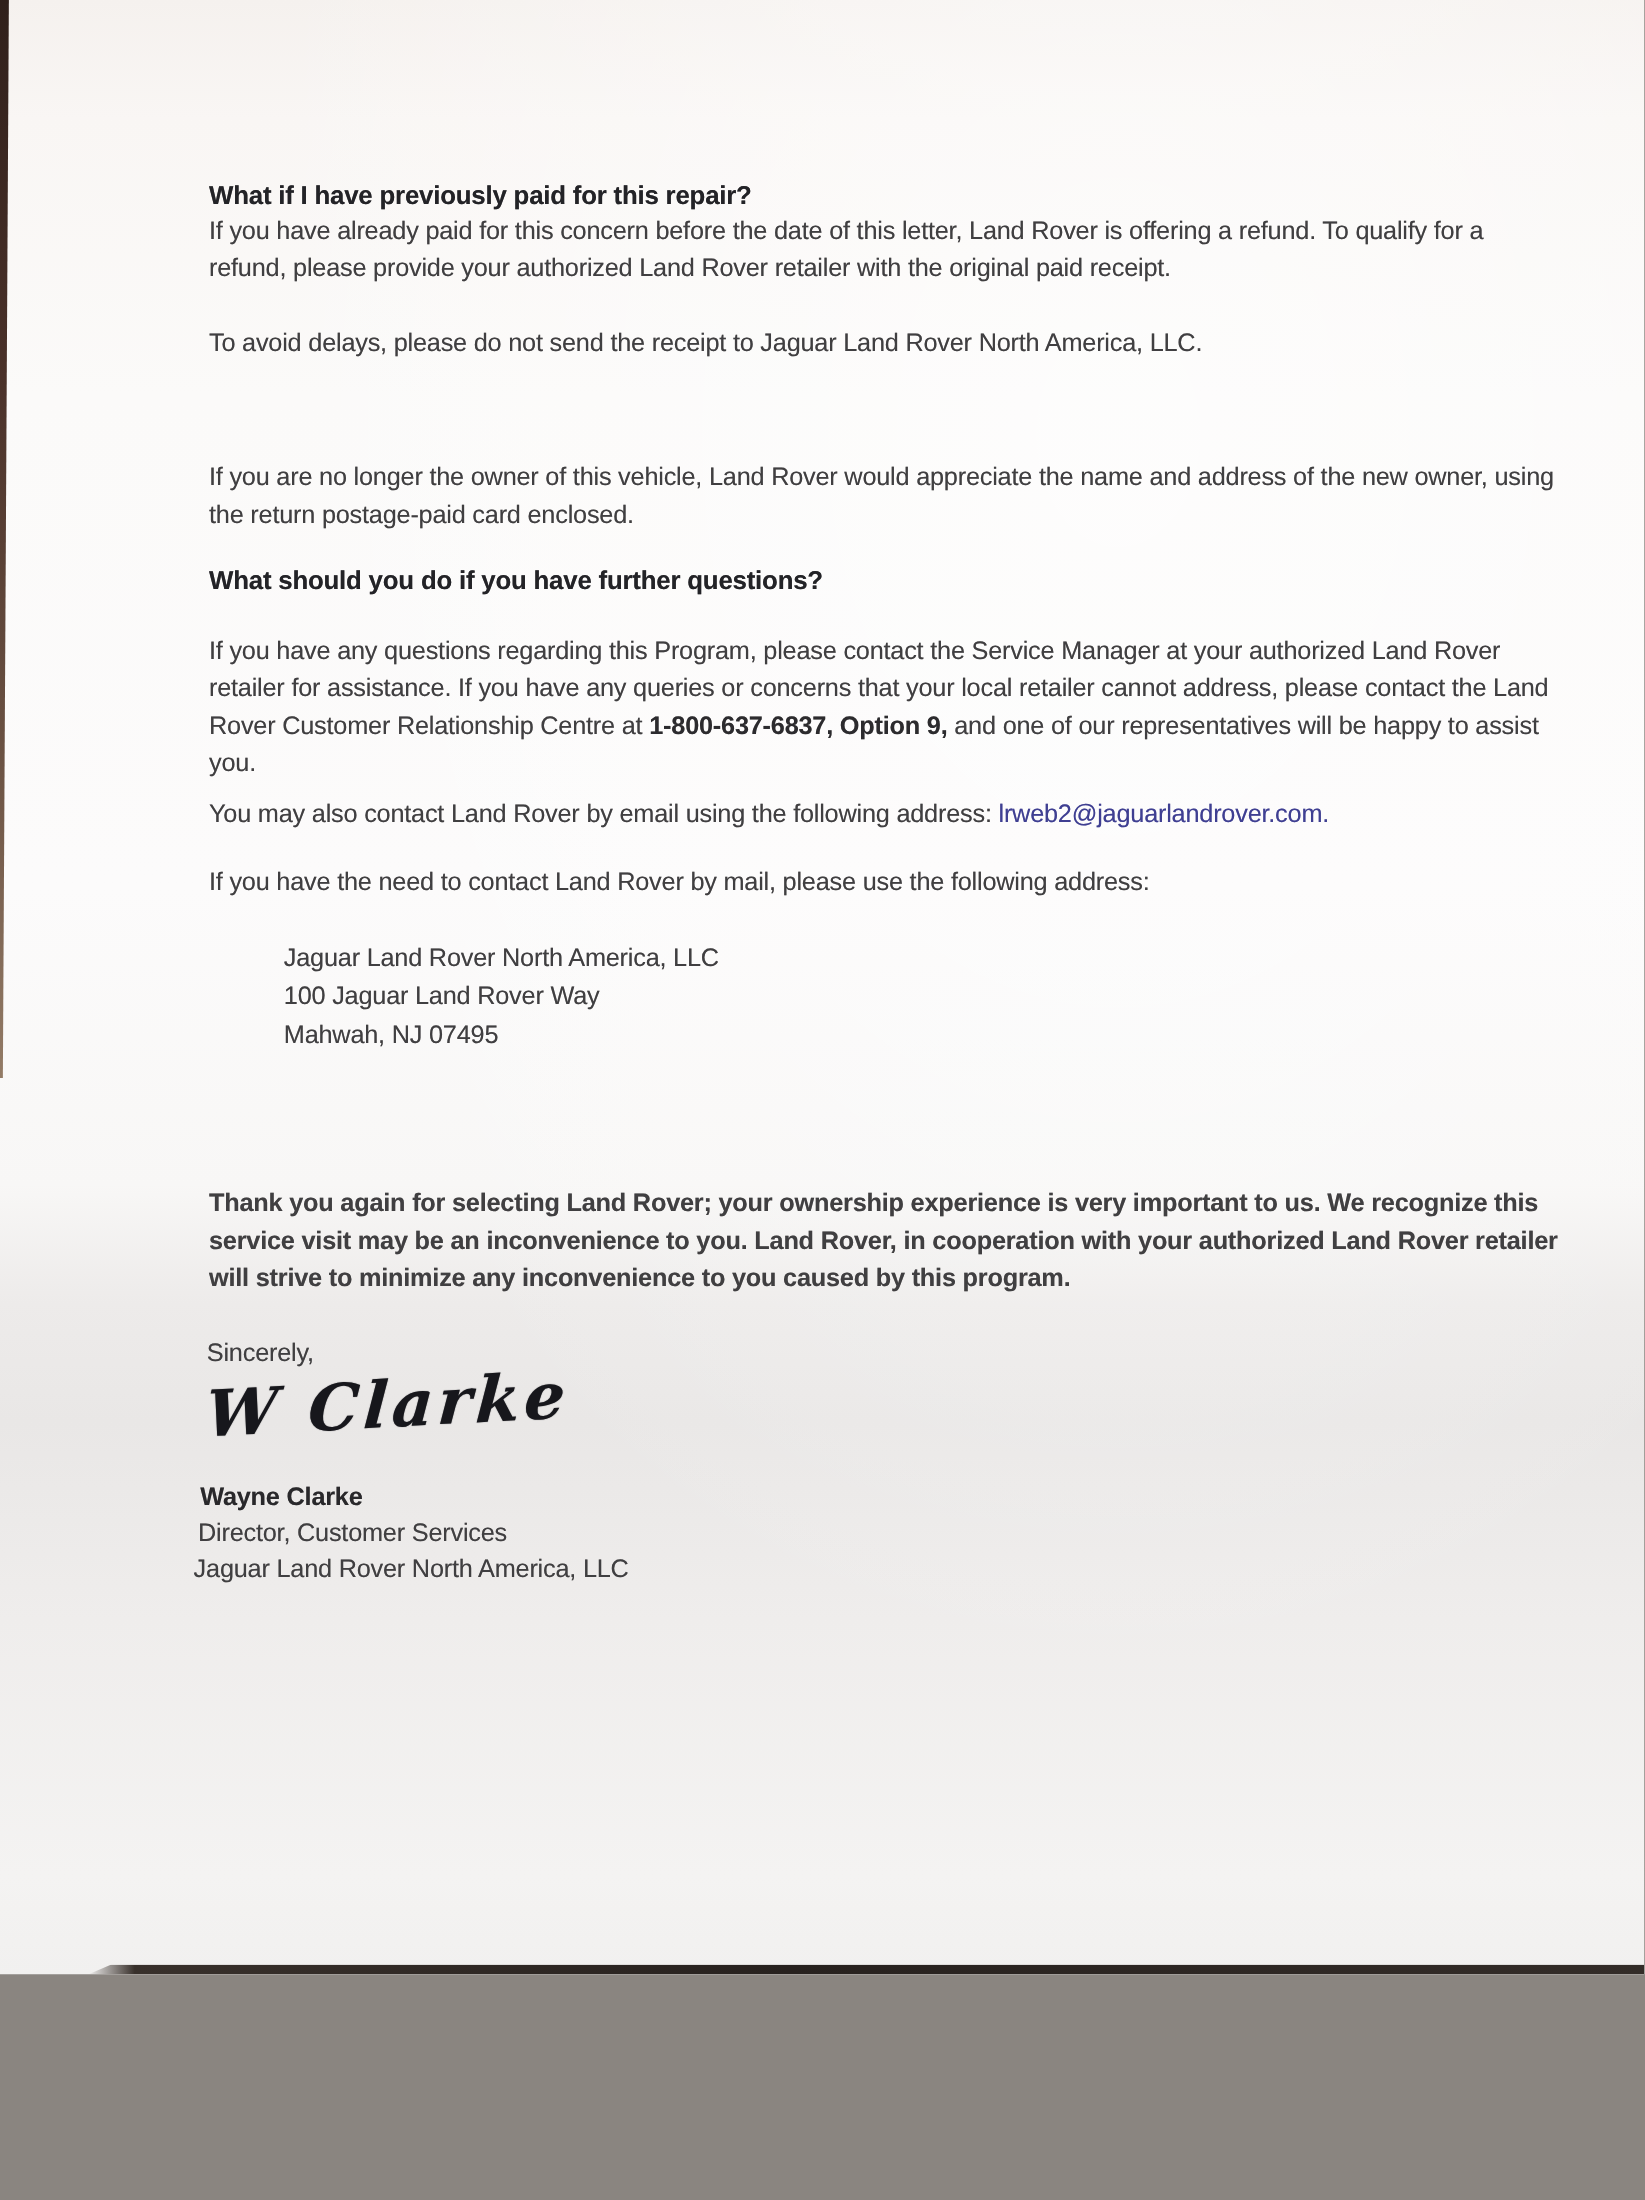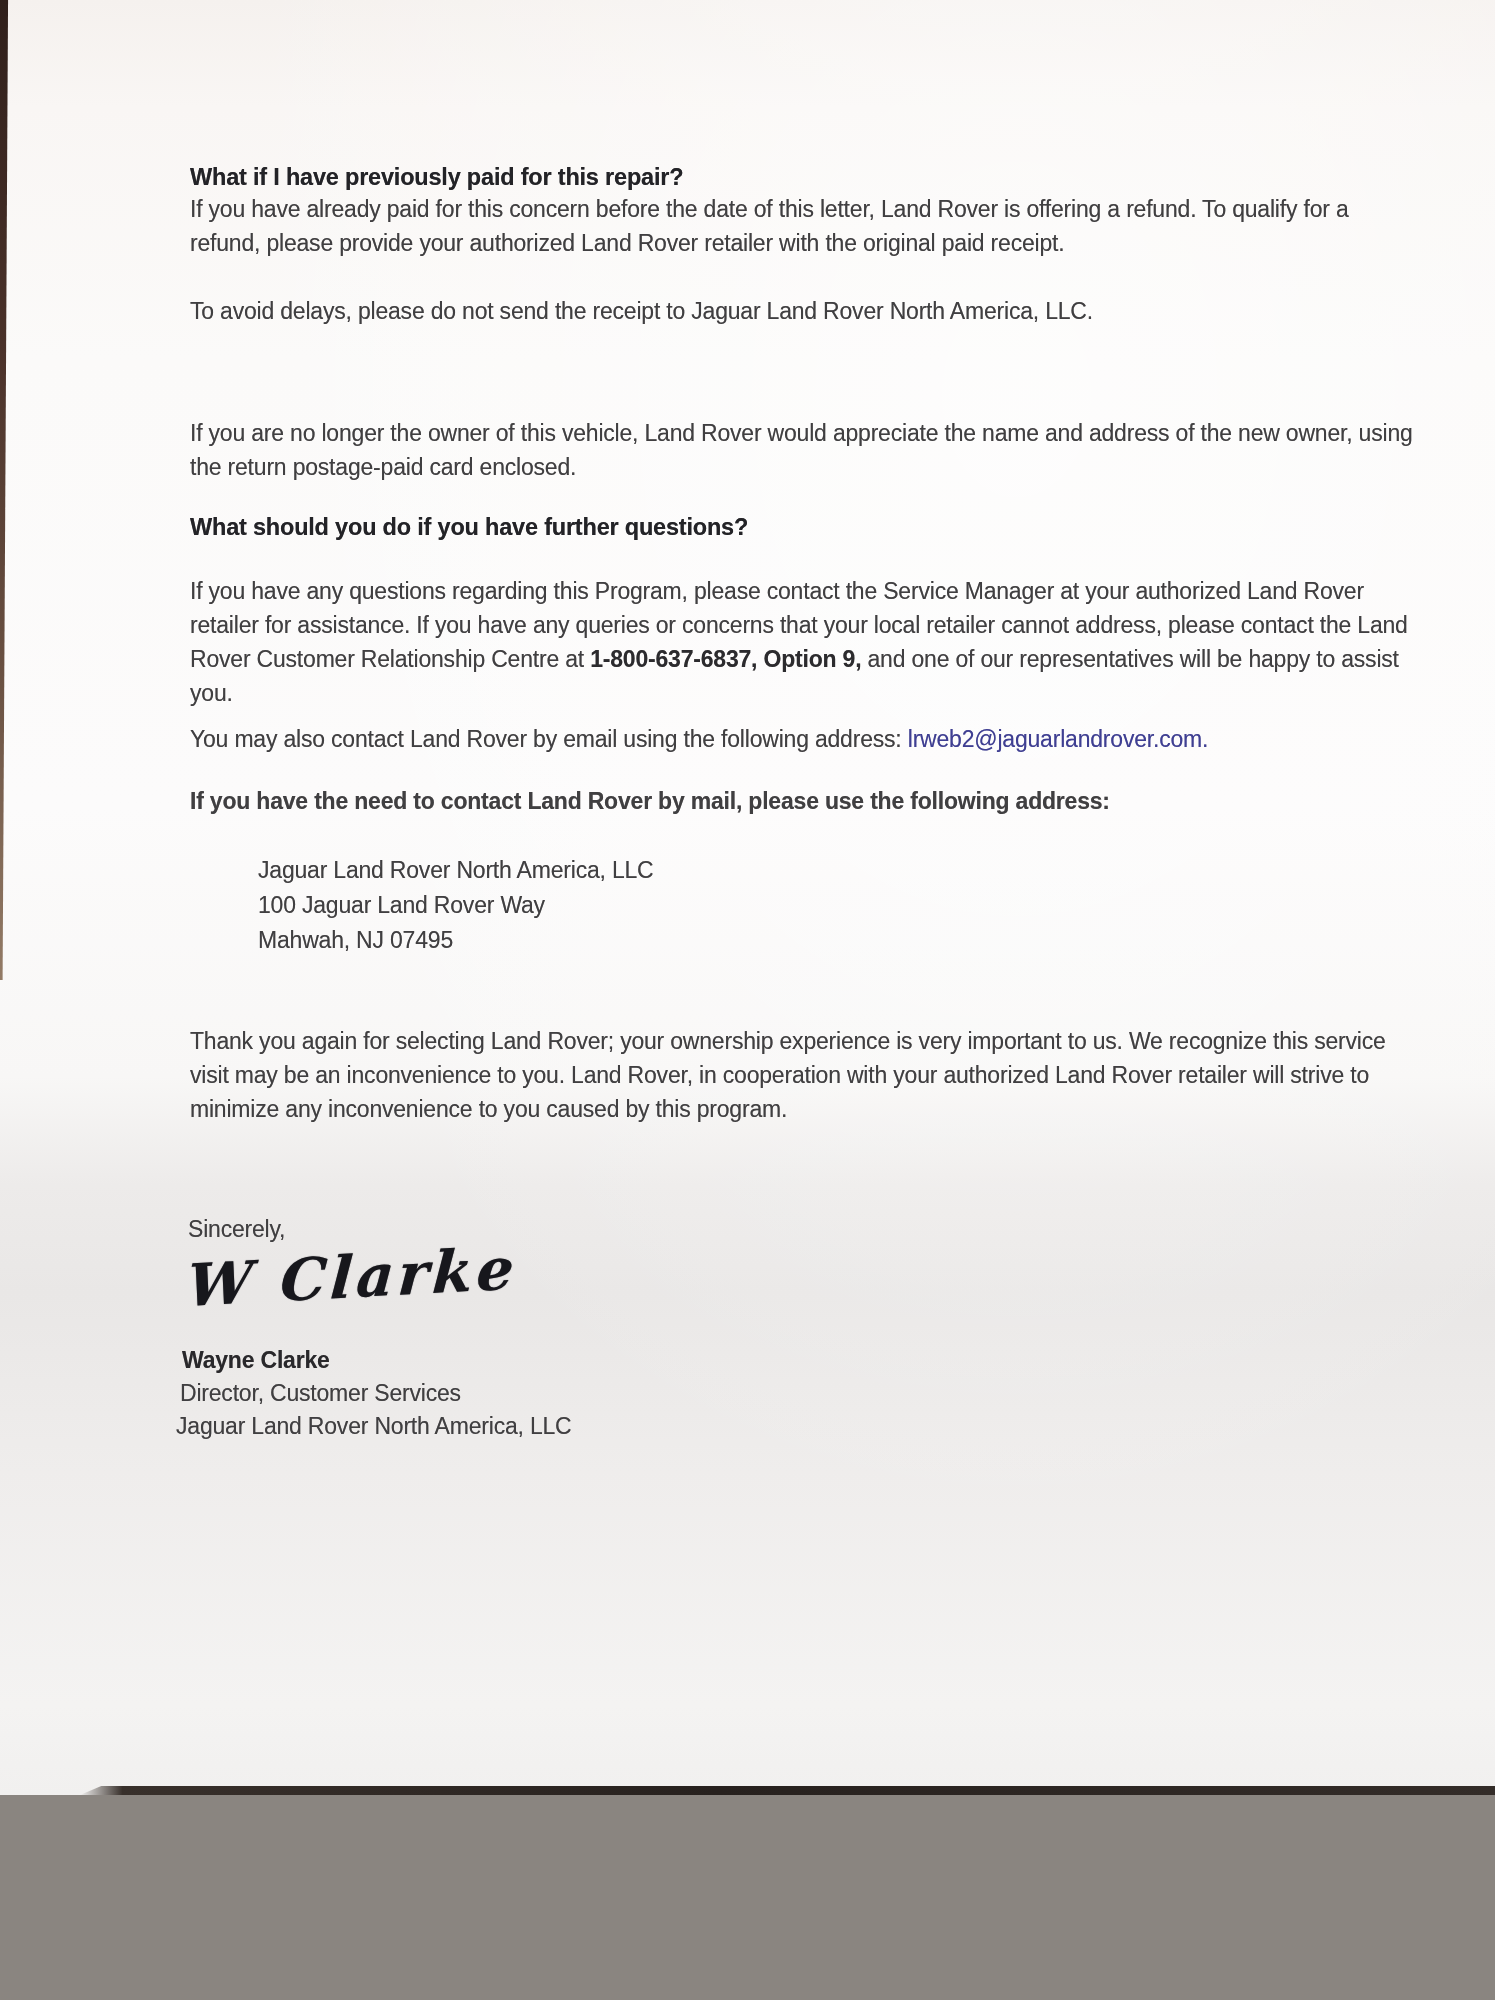--- a/index.html
+++ b/index.html
@@ -84,29 +84,29 @@
 
 
   <p class="block" style="top:416px;margin:0;">If you are no longer the owner of this vehicle, Land Rover would appreciate the name and address of the new owner, using the return postage-paid card enclosed.</p>
 
   <div class="block heading" style="top:510px;">What should you do if you have further questions?</div>
 
   <p class="block" style="top:574px;margin:0;width:1240px;"><span>If you have any questions regarding this Program, please contact the Service Manager at your authorized Land Rover retailer for assistance. If you have any queries or concerns that your local retailer cannot address, please contact the Land Rover Customer Relationship Centre at </span><span class="bold">1-800-637-6837, Option 9,</span><span> and one of our representatives will be happy to assist you.</span></p>
 
   <p class="block" style="top:722px;margin:0;"><span>You may also contact Land Rover by email using the following address:  </span><span class="email-link">lrweb2@jaguarlandrover.com</span><span class="email-link">.</span></p>
 
-  <p class="block" style="top:784px;margin:0;font-weight:bold;">If you have the need to contact Land Rover by mail, please use the following address:</p>
+  <p class="block" style="top:784px;margin:0;">If you have the need to contact Land Rover by mail, please use the following address:</p>
 
   <div class="block addr-block" style="top:853px;">
     <div>Jaguar Land Rover North America, LLC</div>
     <div>100 Jaguar Land Rover Way</div>
     <div>Mahwah, NJ 07495</div>
   </div>
 
-  <p class="block" style="top:1024px;margin:0;width:1240px;">Thank you again for selecting Land Rover; your ownership experience is very important to us. We recognize this service visit may be an inconvenience to you. Land Rover, in cooperation with your authorized Land Rover retailer will strive to minimize any inconvenience to you caused by this program.</p>
+  <p class="block" style="top:1076px;margin:0;width:1240px;font-weight:bold;">Thank you again for selecting Land Rover; your ownership experience is very important to us. We recognize this service visit may be an inconvenience to you. Land Rover, in cooperation with your authorized Land Rover retailer will strive to minimize any inconvenience to you caused by this program.</p>
 
   <div class="block closing" style="top:1212px;">Sincerely,</div>
 
   <div class="signature">W Clarke</div>
 
   <div class="block signer" style="top:1344px;">
     <div class="name">Wayne Clarke</div>
     <div class="title">Director, Customer Services</div>
     <div>Jaguar Land Rover North America, LLC</div>
   </div>

